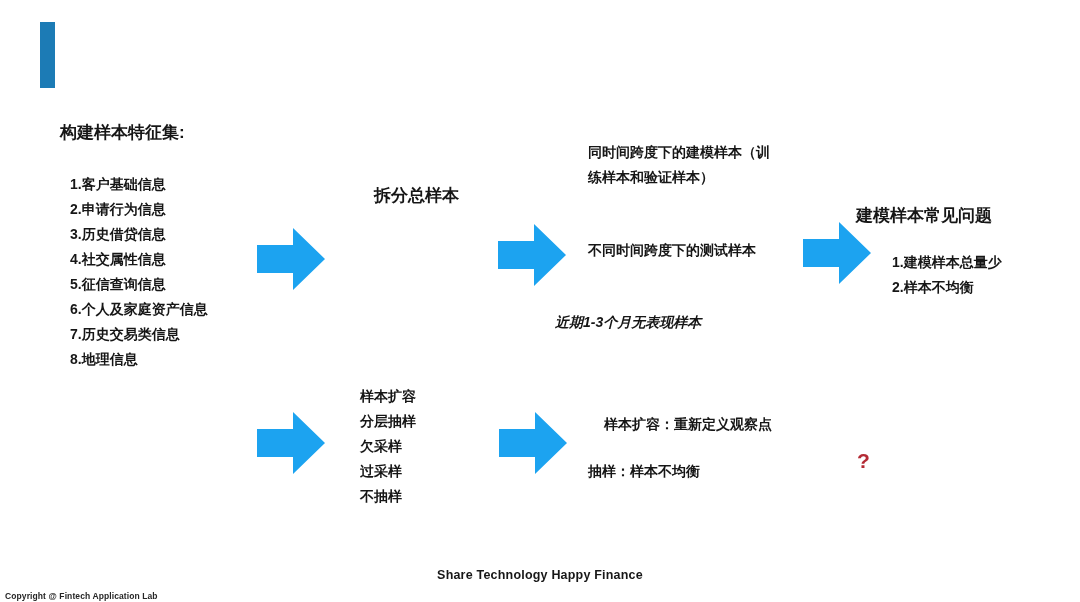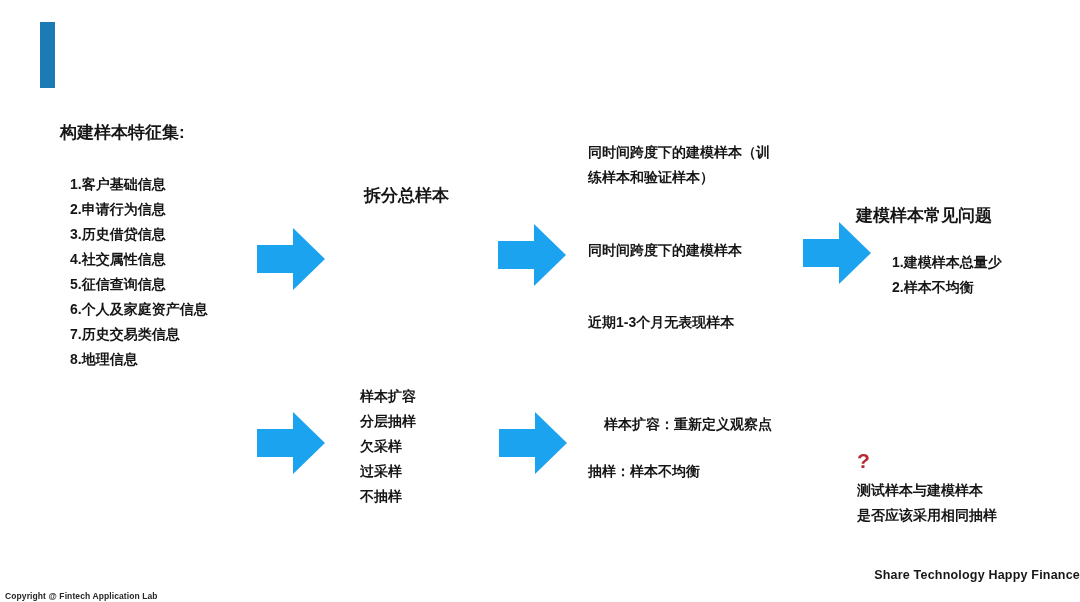--- a/index.html
+++ b/index.html
@@ -85,26 +85,26 @@
     font-weight: 700;
     font-size: 14px;
     line-height: 25px;
     white-space: pre-line;
   }
   .tx.head { font-size: 17px; }
 
   .col1-head { left: 60px;  top: 120px; }
   .col1-list { left: 70px;  top: 172px; }
 
-  .col2-head { left: 364px; top: 183px; }
+  .col2-head { left: 374px; top: 183px; }
   .col2-list { left: 366px; top: 226px; }
 
   .col3-p1 { left: 588px; top: 140px; width: 185px; }
   .col3-p2 { left: 588px; top: 238px; width: 185px; }
-  .col3-p3 { left: 588px; top: 310px; width: 185px; }
+  .col3-p3 { left: 555px; top: 310px; width: 185px; font-style: italic; }
 
   .col4-head { left: 856px; top: 203px; }
   .col4-list { left: 892px; top: 250px; }
 
   .row2-list { left: 360px; top: 385px; font-family: Liberation Mono, monospace; }
 
   .row2-p1 { left: 604px; top: 412px; }
   .row2-p2 { left: 588px; top: 459px; }
 
   .qmark {
@@ -123,21 +123,21 @@
     position: absolute;
     display: block;
   }
 
   
   .footer-center {
     position: absolute;
     left: 0;
     right: 0;
     top: 568px;
-    text-align: right;
+    text-align: center;
     font-size: 12.5px;
     font-weight: 700;
     color: #171717;
     letter-spacing: 0.2px;
   }
   .footer-left {
     position: absolute;
     left: 5px;
     top: 591px;
     font-size: 8.5px;
@@ -168,21 +168,21 @@
     <polygon points="0,17 36,17 36,0 68,31 36,62 36,45 0,45" fill="#1CA3F0"></polygon>
   </svg>
 
   <div class="tx head col2-head">拆分总样本</div>
 
   <svg class="arrow" style="left:498px; top:224px;" width="68" height="62" viewBox="0 0 68 62">
     <polygon points="0,17 36,17 36,0 68,31 36,62 36,45 0,45" fill="#1CA3F0"></polygon>
   </svg>
 
   <div class="tx col3-p1">同时间跨度下的建模样本（训练样本和验证样本）</div>
-  <div class="tx col3-p2">同时间跨度下的建模样本</div>
+  <div class="tx col3-p2">不同时间跨度下的测试样本</div>
   <div class="tx col3-p3">近期1-3个月无表现样本</div>
 
   <svg class="arrow" style="left:803px; top:222px;" width="68" height="62" viewBox="0 0 68 62">
     <polygon points="0,17 36,17 36,0 68,31 36,62 36,45 0,45" fill="#1CA3F0"></polygon>
   </svg>
 
   <div class="tx head col4-head">建模样本常见问题</div>
   <div class="tx col4-list">1.建模样本总量少
 2.样本不均衡</div>
 
@@ -197,19 +197,17 @@
 不抽样</div>
 
   <svg class="arrow" style="left:499px; top:412px;" width="68" height="62" viewBox="0 0 68 62">
     <polygon points="0,17 36,17 36,0 68,31 36,62 36,45 0,45" fill="#1CA3F0"></polygon>
   </svg>
 
   <div class="tx row2-p1">样本扩容：重新定义观察点</div>
   <div class="tx row2-p2">抽样：样本不均衡</div>
 
   <div class="qmark">?</div>
-  <div class="tx row2-q">测试样本与建模样本
-是否应该采用相同抽样</div>
 
   <div class="footer-center">Share Technology Happy Finance</div>
   <div class="footer-left">Copyright @ Fintech Application Lab</div>
 
 </div>
 
 </body></html>

